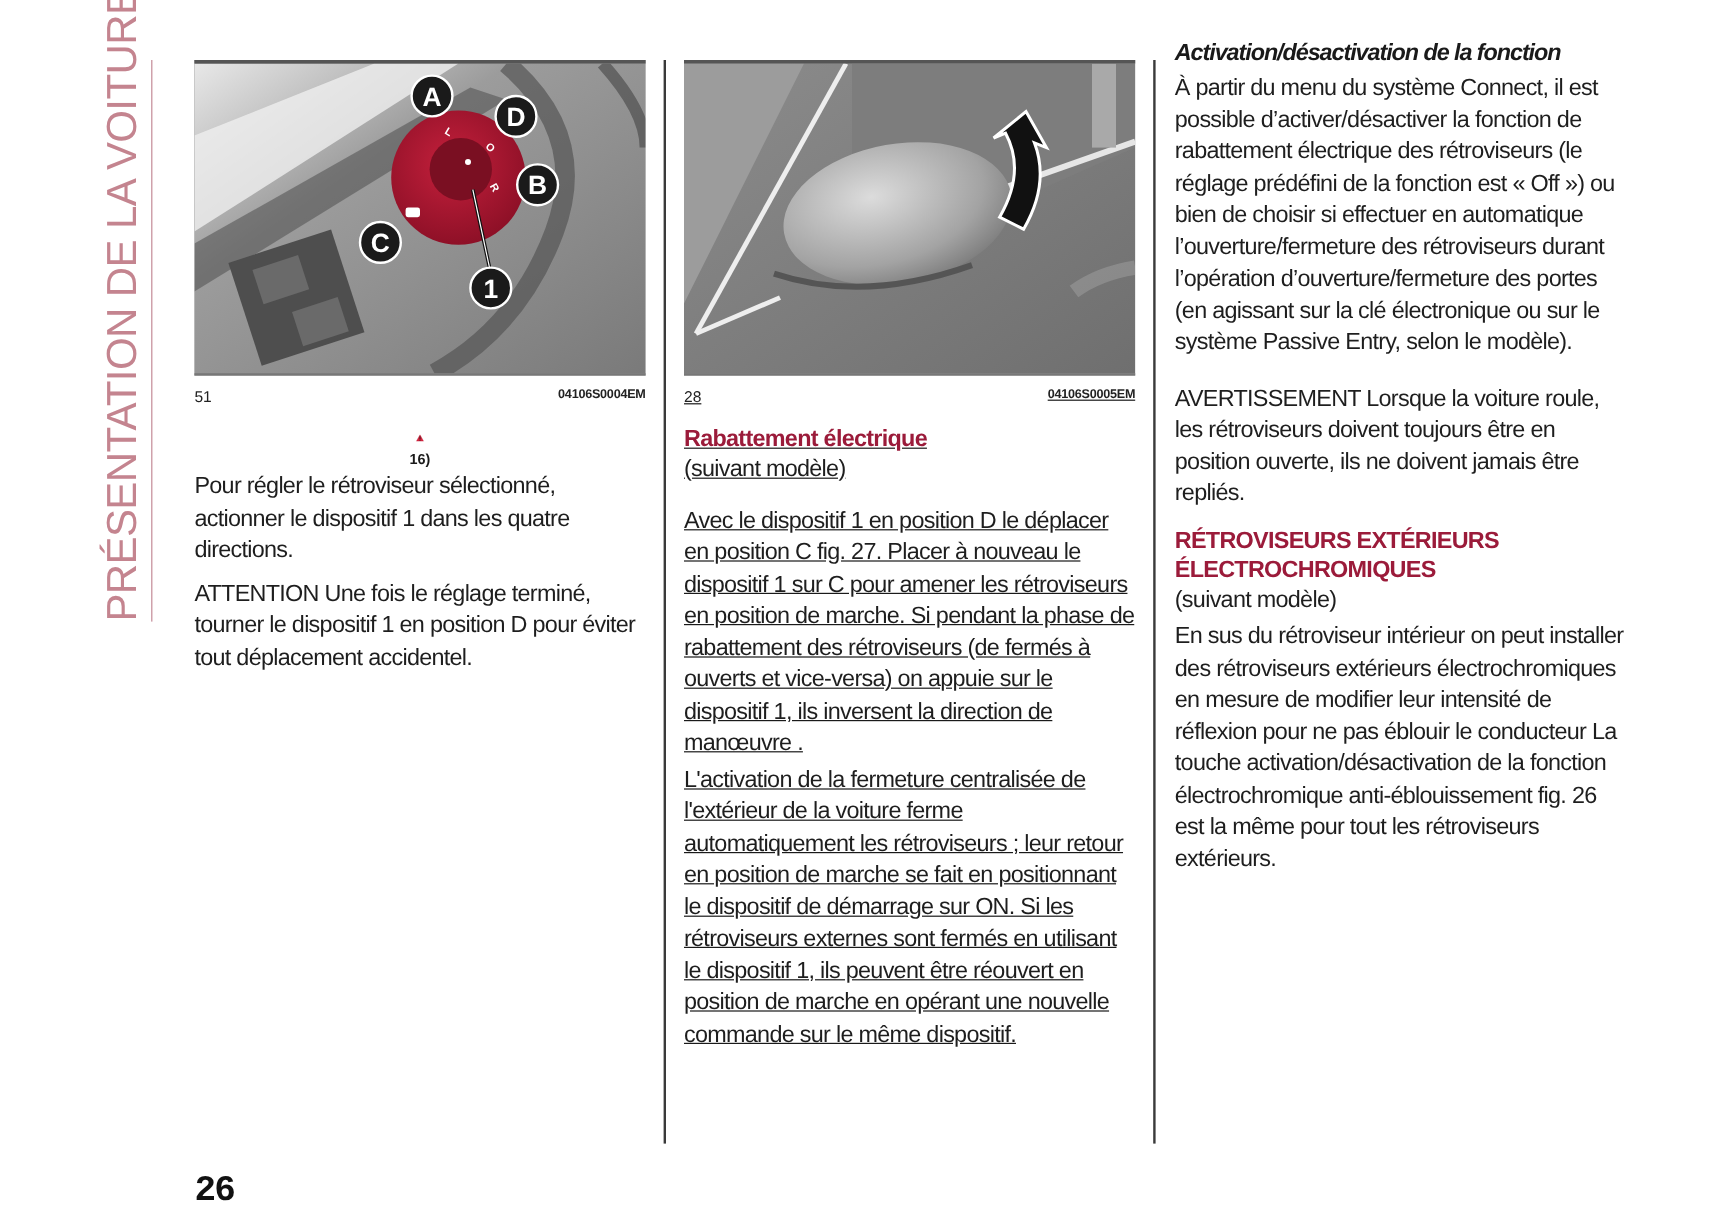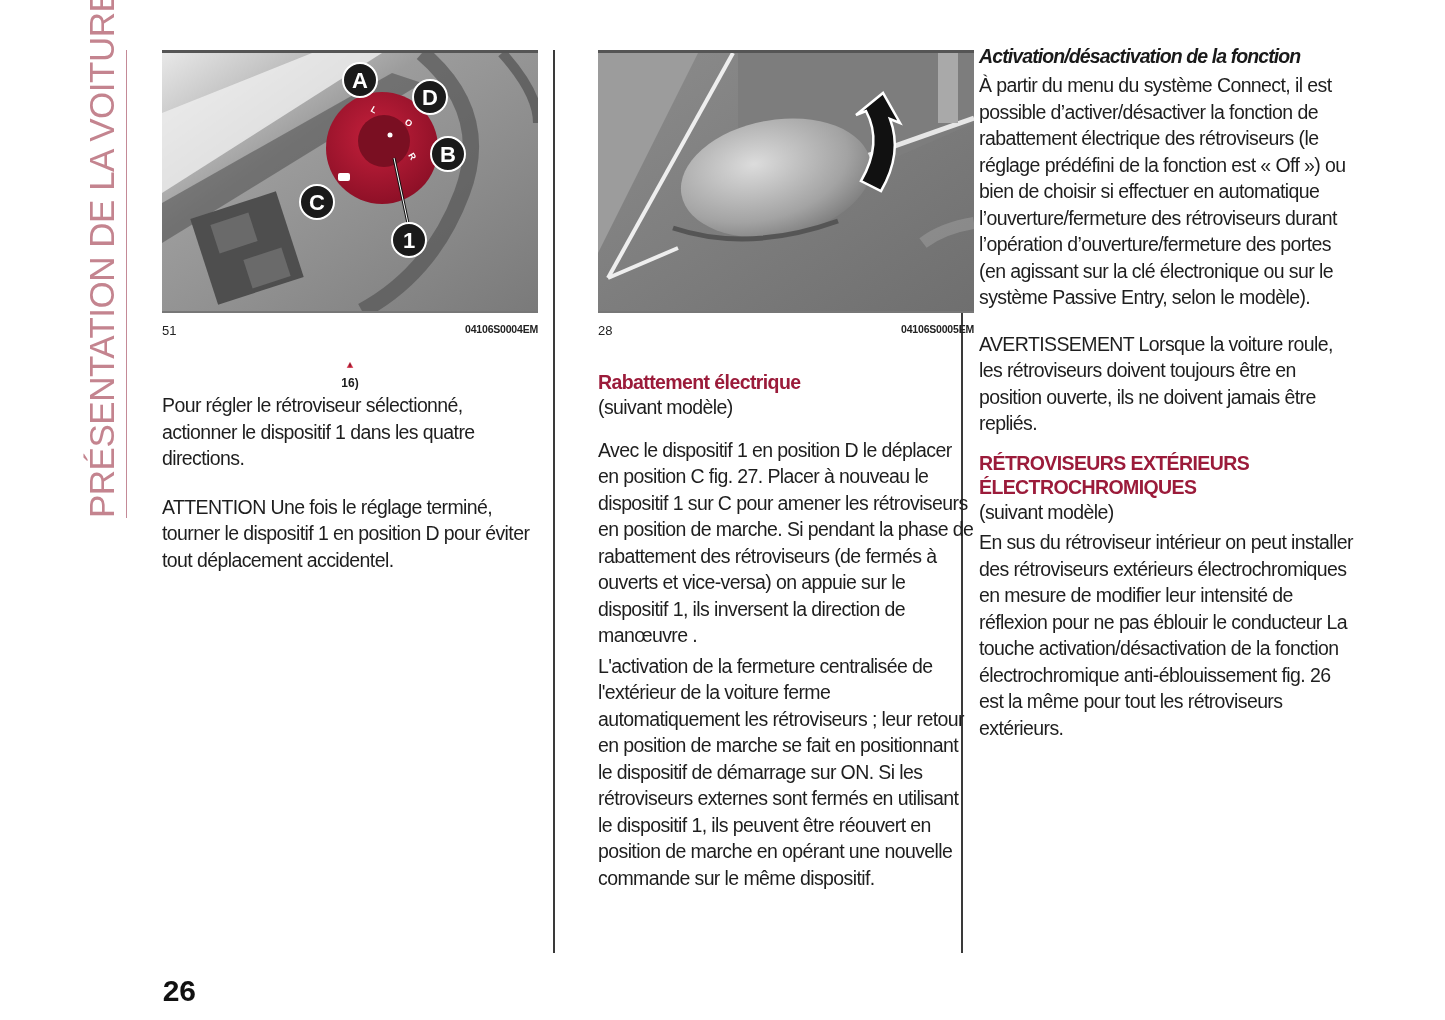--- a/index.html
+++ b/index.html
@@ -18,21 +18,21 @@
     transform: rotate(-90deg) translate(0, 40px);
     white-space: nowrap;
     font-family: "Liberation Sans", sans-serif;
     font-size: 35px; letter-spacing: -0.5px;
     color: #c4848f; font-weight: 400;
     width: 468px; text-align: left;
   }
   .divider { position: absolute; width: 1.5px; background: #3a3a3a; top: 50px; height: 903px; }
   .col { position: absolute; top: 50px; }
   .col1 { left: 162px; width: 376px; }
-  .col2 { left: 598px; width: 376px; }
+  .col2 { left: 570px; width: 376px; text-decoration: underline; }
   .col3 { left: 979px; width: 380px; }
 
   .figure { position: relative; width: 376px; height: 258px; border-top: 3px solid #555; border-bottom: 2px solid #777; overflow: hidden; background: #9a9a9a; }
   .fig-caption { display: flex; justify-content: space-between; margin-top: 10px; font-family: "Liberation Sans", sans-serif; }
   .fig-num { font-size: 13px; color: #222; }
   .fig-code { font-size: 10.5px; font-weight: bold; color: #222; letter-spacing: -0.2px; }
 
   p, .body {
     font-family: "Liberation Sans", sans-serif;
     font-size: 19.5px; line-height: 26.5px; margin: 0; letter-spacing: -0.6px;
@@ -118,21 +118,21 @@
   <div style="height:24px"></div>
   <div class="warn-row">
     <svg width="24" height="22" viewBox="0 0 24 22">
       <polygon points="12,1 23,21 1,21" fill="#d9243f" stroke="#b81a33" stroke-width="1" stroke-linejoin="round"></polygon>
       <rect x="10.7" y="6" width="2.6" height="9" fill="#1a1a1a"></rect>
       <rect x="10.7" y="16.5" width="2.6" height="2.6" fill="#1a1a1a"></rect>
     </svg>
     <span class="warn-ref">16)</span>
   </div>
   <p style="margin-top:2px">Pour régler le rétroviseur sélectionné, actionner le dispositif 1 dans les quatre directions.</p>
-  <p style="margin-top:22px">ATTENTION Une fois le réglage terminé, tourner le dispositif 1 en position D pour éviter tout déplacement accidentel.</p>
+  <p style="margin-top:10px">ATTENTION Une fois le réglage terminé, tourner le dispositif 1 en position D pour éviter tout déplacement accidentel.</p>
 </div>
 
 <div class="col col2">
   <div class="figure">
     <svg width="376" height="258" viewBox="0 0 376 258">
       <defs>
         <linearGradient id="bg2" x1="0" y1="0" x2="1" y2="1">
           <stop offset="0" stop-color="#8c8c8c"></stop>
           <stop offset="1" stop-color="#6f6f6f"></stop>
         </linearGradient>
@@ -153,27 +153,27 @@
       <path d="M75 175 Q150 200 240 168" stroke="#555" stroke-width="5" fill="none"></path>
       <path d="M325 190 Q345 175 376 170" stroke="#9a9a9a" stroke-width="12" fill="none" opacity="0.6"></path>
       <path d="M263 128 Q285 90 268 58 L258 62 L285 40 L302 70 L292 66 Q305 100 283 138 Z" fill="#111" stroke="#fff" stroke-width="2.5"></path>
     </svg>
   </div>
   <div class="fig-caption">
     <span class="fig-num">28</span>
     <span class="fig-code">04106S0005EM</span>
   </div>
 
-  <h3 class="h-red" style="margin-top:32px">Rabattement électrique</h3>
+  <h3 class="h-red" style="margin-top:16px">Rabattement électrique</h3>
   <p>(suivant modèle)</p>
   <p style="margin-top:16px">Avec le dispositif 1 en position D le déplacer en position C fig. 27. Placer à nouveau le dispositif 1 sur C pour amener les rétroviseurs en position de marche. Si pendant la phase de rabattement des rétroviseurs (de fermés à ouverts et vice-versa) on appuie sur le dispositif 1, ils inversent la direction de manœuvre .</p>
   <p style="margin-top:4px">L'activation de la fermeture centralisée de l'extérieur de la voiture ferme automatiquement les rétroviseurs ; leur retour en position de marche se fait en positionnant le dispositif de démarrage sur ON. Si les rétroviseurs externes sont fermés en utilisant le dispositif 1, ils peuvent être réouvert en position de marche en opérant une nouvelle commande sur le même dispositif.</p>
 </div>
 
-<div class="col col3" style="top:44px">
+<div class="col col3" style="top:32px">
   <h3 class="h-italic" style="letter-spacing:-0.9px">Activation/désactivation de la fonction</h3>
   <p style="margin-top:4px">À partir du menu du système Connect, il est possible d’activer/désactiver la fonction de rabattement électrique des rétroviseurs (le réglage prédéfini de la fonction est « Off ») ou bien de choisir si effectuer en automatique l’ouverture/fermeture des rétroviseurs durant l’opération d’ouverture/fermeture des portes (en agissant sur la clé électronique ou sur le système Passive Entry, selon le modèle).</p>
   <p style="margin-top:20px">AVERTISSEMENT Lorsque la voiture roule, les rétroviseurs doivent toujours être en position ouverte, ils ne doivent jamais être repliés.</p>
   <h3 class="h-red" style="margin-top:14px">
     <span>RÉTROVISEURS EXTÉRIEURS</span><br>
     <span>ÉLECTROCHROMIQUES</span>
   </h3>
   <p>(suivant modèle)</p>
   <p style="margin-top:4px">En sus du rétroviseur intérieur on peut installer des rétroviseurs extérieurs électrochromiques en mesure de modifier leur intensité de réflexion pour ne pas éblouir le conducteur La touche activation/désactivation de la fonction électrochromique anti-éblouissement fig. 26 est la même pour tout les rétroviseurs extérieurs.</p>
 </div>

